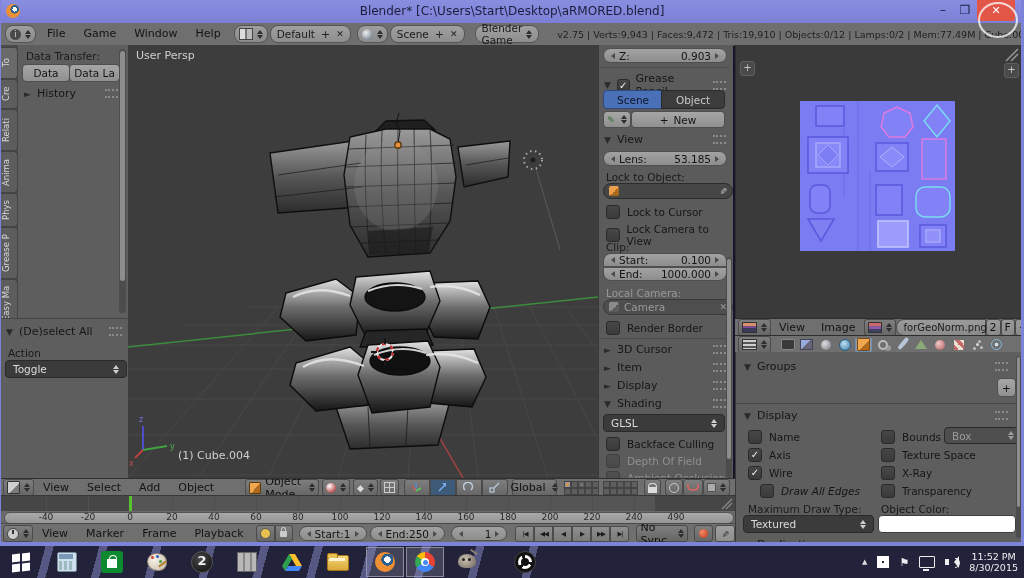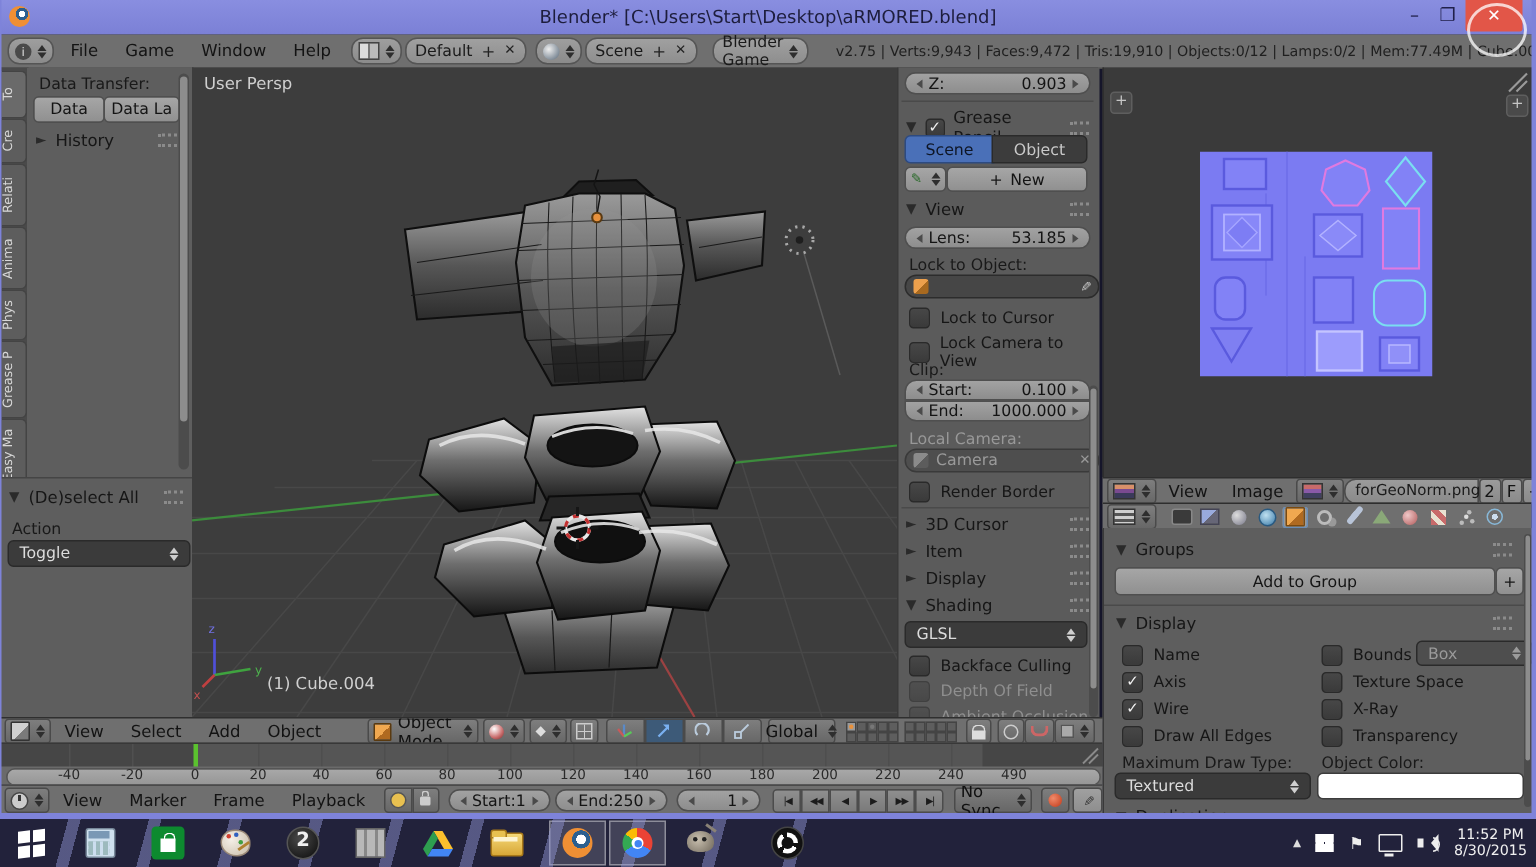--- a/index.html
+++ b/index.html
@@ -513,21 +513,20 @@
     <span class="ptab">
         <span style="width:9px;height:9px;border:1.5px solid #88b8d8;border-radius:50%;background:radial-gradient(circle,#cde 30%,transparent 32%);"></span>
       </span>
   </div>
   <div id="propbody" class="abs">
     <div class="phead abs" style="left:8px;top:8px;width:264px;">
       <span class="tri">▼</span>
       <span>Groups</span>
       <span class="dots"></span>
     </div>
-    <div class="btn abs" style="left:7px;top:26px;width:252px;height:17px;">Add to Group</div>
     <div class="btn abs" style="left:261px;top:26px;width:17px;height:17px;">+</div>
     <div class="abs" style="left:0;top:51px;width:286px;border-top:1px solid #4a4a4a;"></div>
     <div class="phead abs" style="left:8px;top:57px;width:264px;">
       <span class="tri">▼</span>
       <span>Display</span>
       <span class="dots"></span>
     </div>
     <div class="cbrow abs" style="left:12px;top:78px;">
       <span class="cb"></span>
       <span>Name</span>
@@ -549,21 +548,21 @@
       <span>Texture Space</span>
     </div>
     <div class="cbrow abs" style="left:12px;top:114px;">
       <span class="cb">✓</span>
       <span>Wire</span>
     </div>
     <div class="cbrow abs" style="left:145px;top:114px;">
       <span class="cb"></span>
       <span>X-Ray</span>
     </div>
-    <div class="cbrow abs" style="left:12px;top:132px;">
+    <div class="cbrow abs" style="left:24px;top:132px;font-style:italic;">
       <span class="cb"></span>
       <span>Draw All Edges</span>
     </div>
     <div class="cbrow abs" style="left:145px;top:132px;">
       <span class="cb"></span>
       <span>Transparency</span>
     </div>
     <div class="abs seplab" style="left:12px;top:151px;">Maximum Draw Type:</div>
     <div class="abs seplab" style="left:145px;top:151px;">Object Color:</div>
     <div class="dd abs" style="left:7px;top:163px;width:115px;height:16px;">

